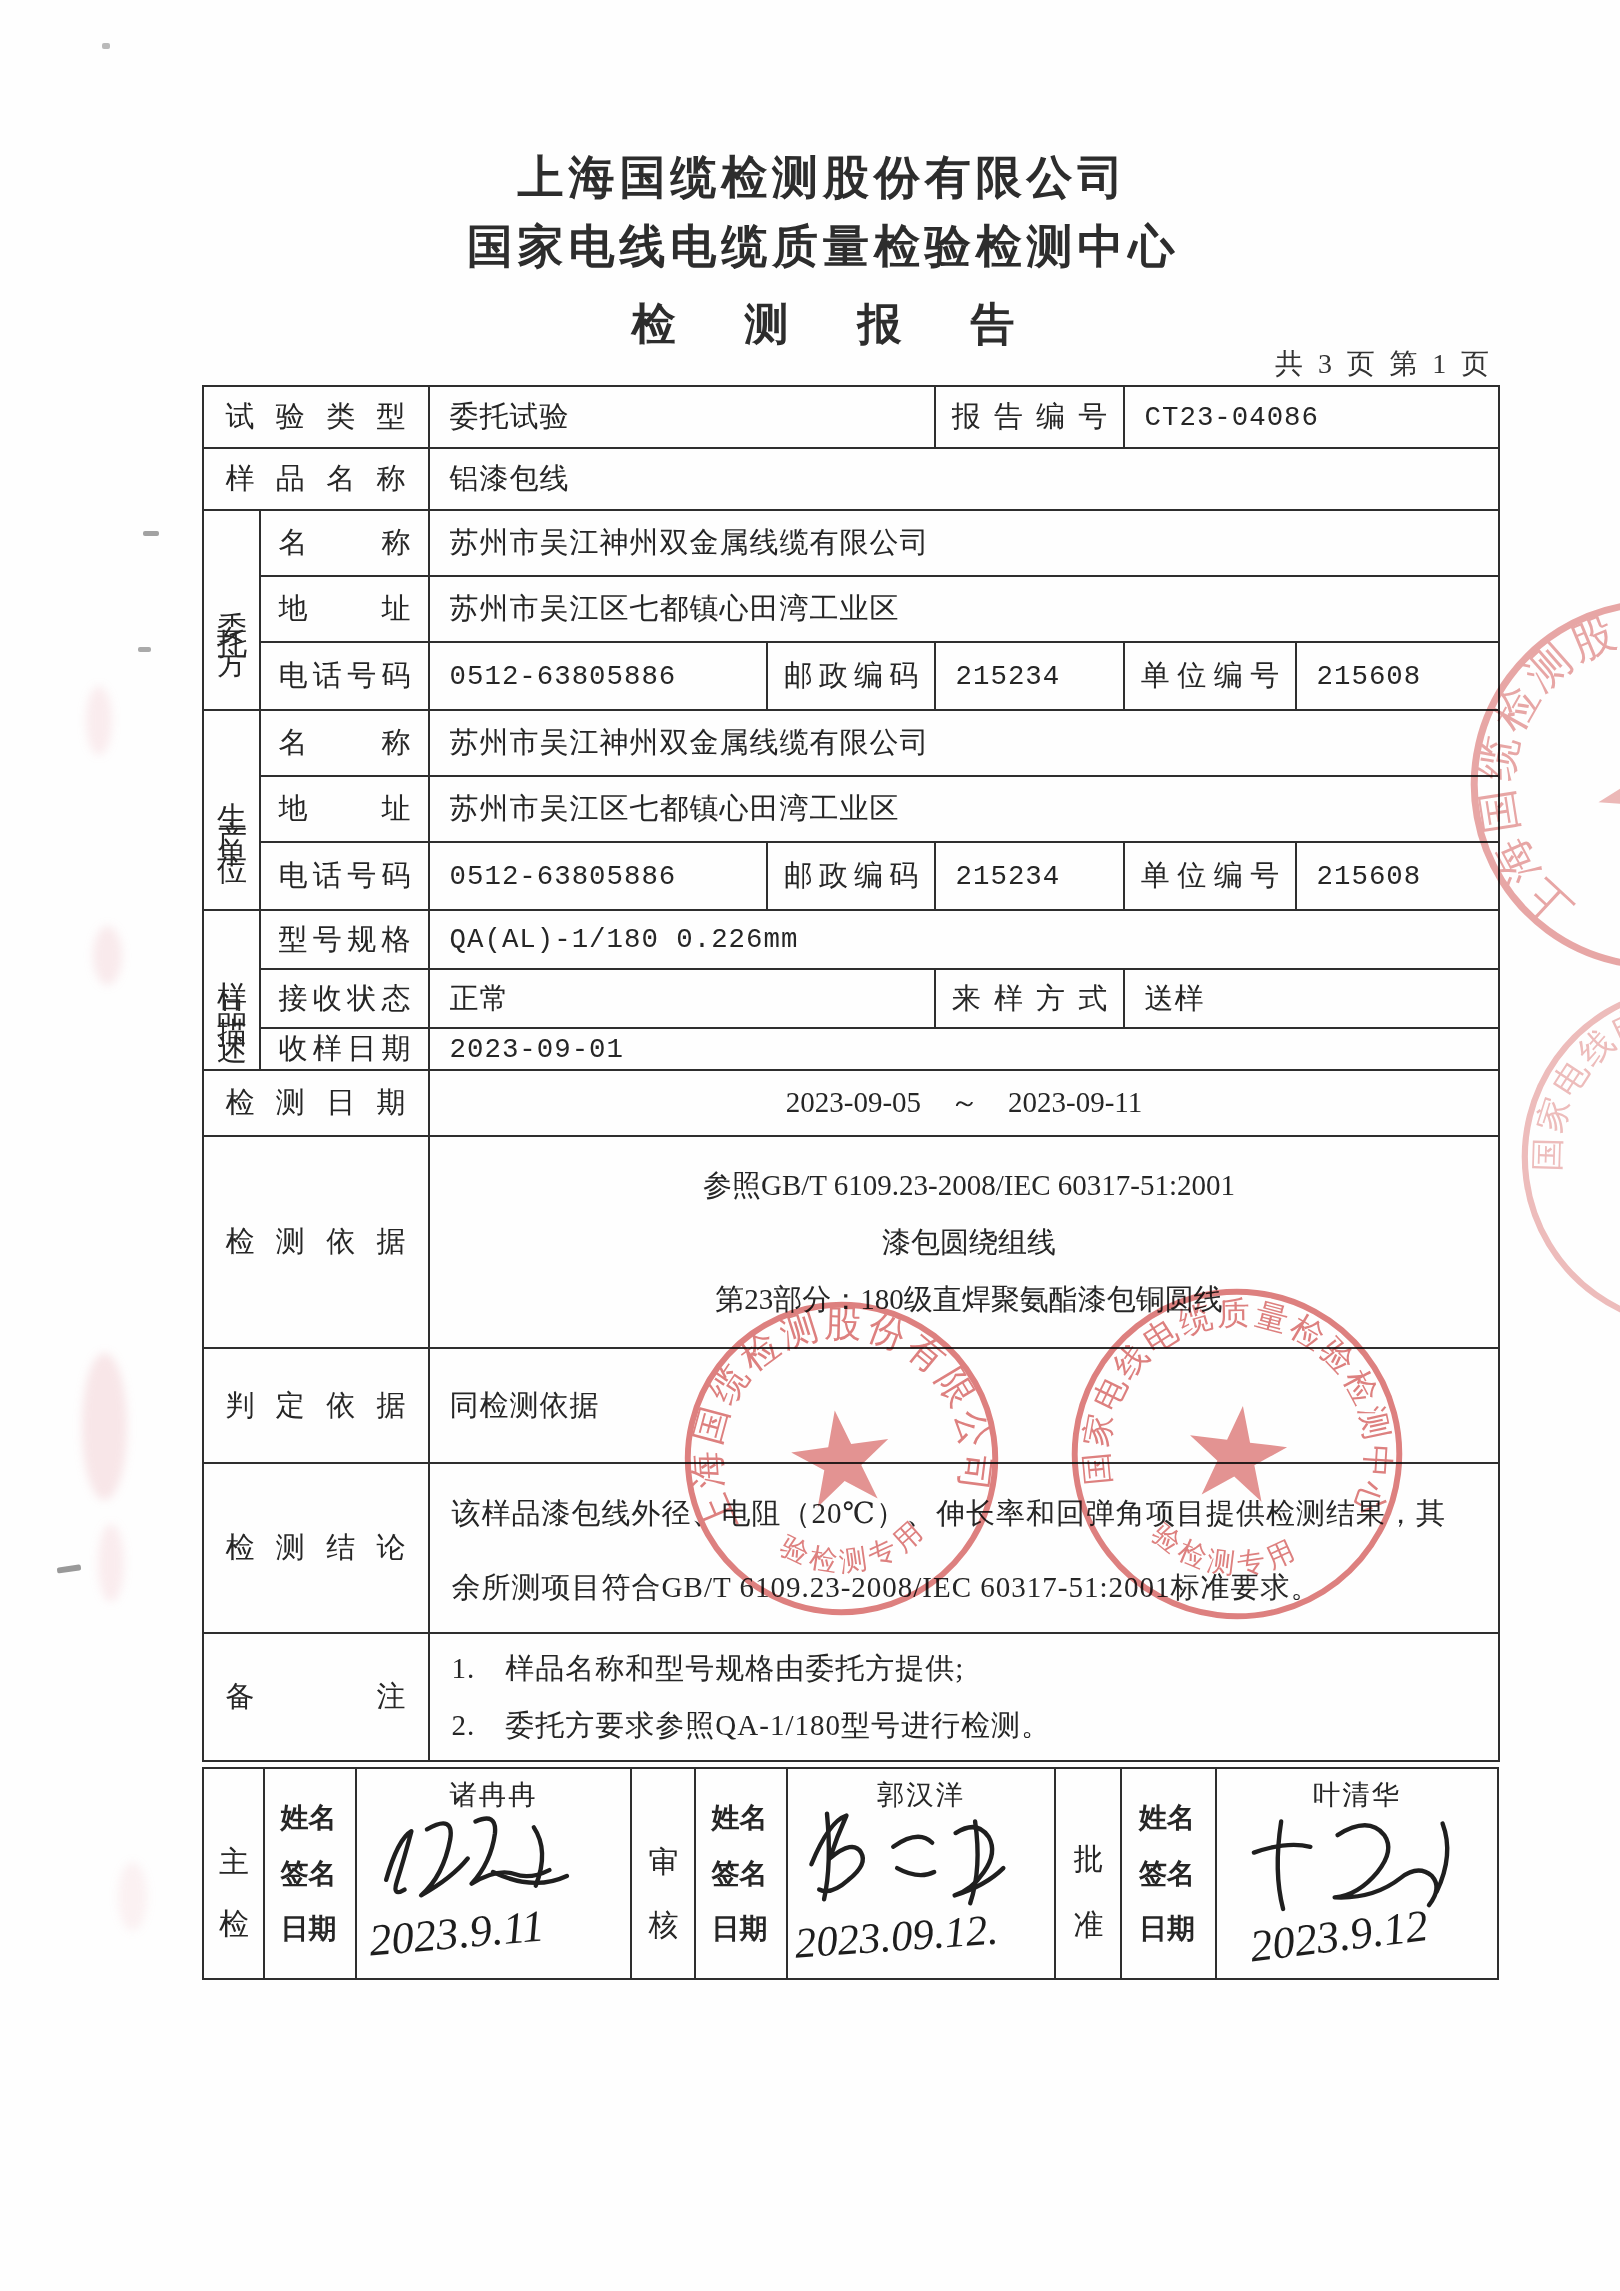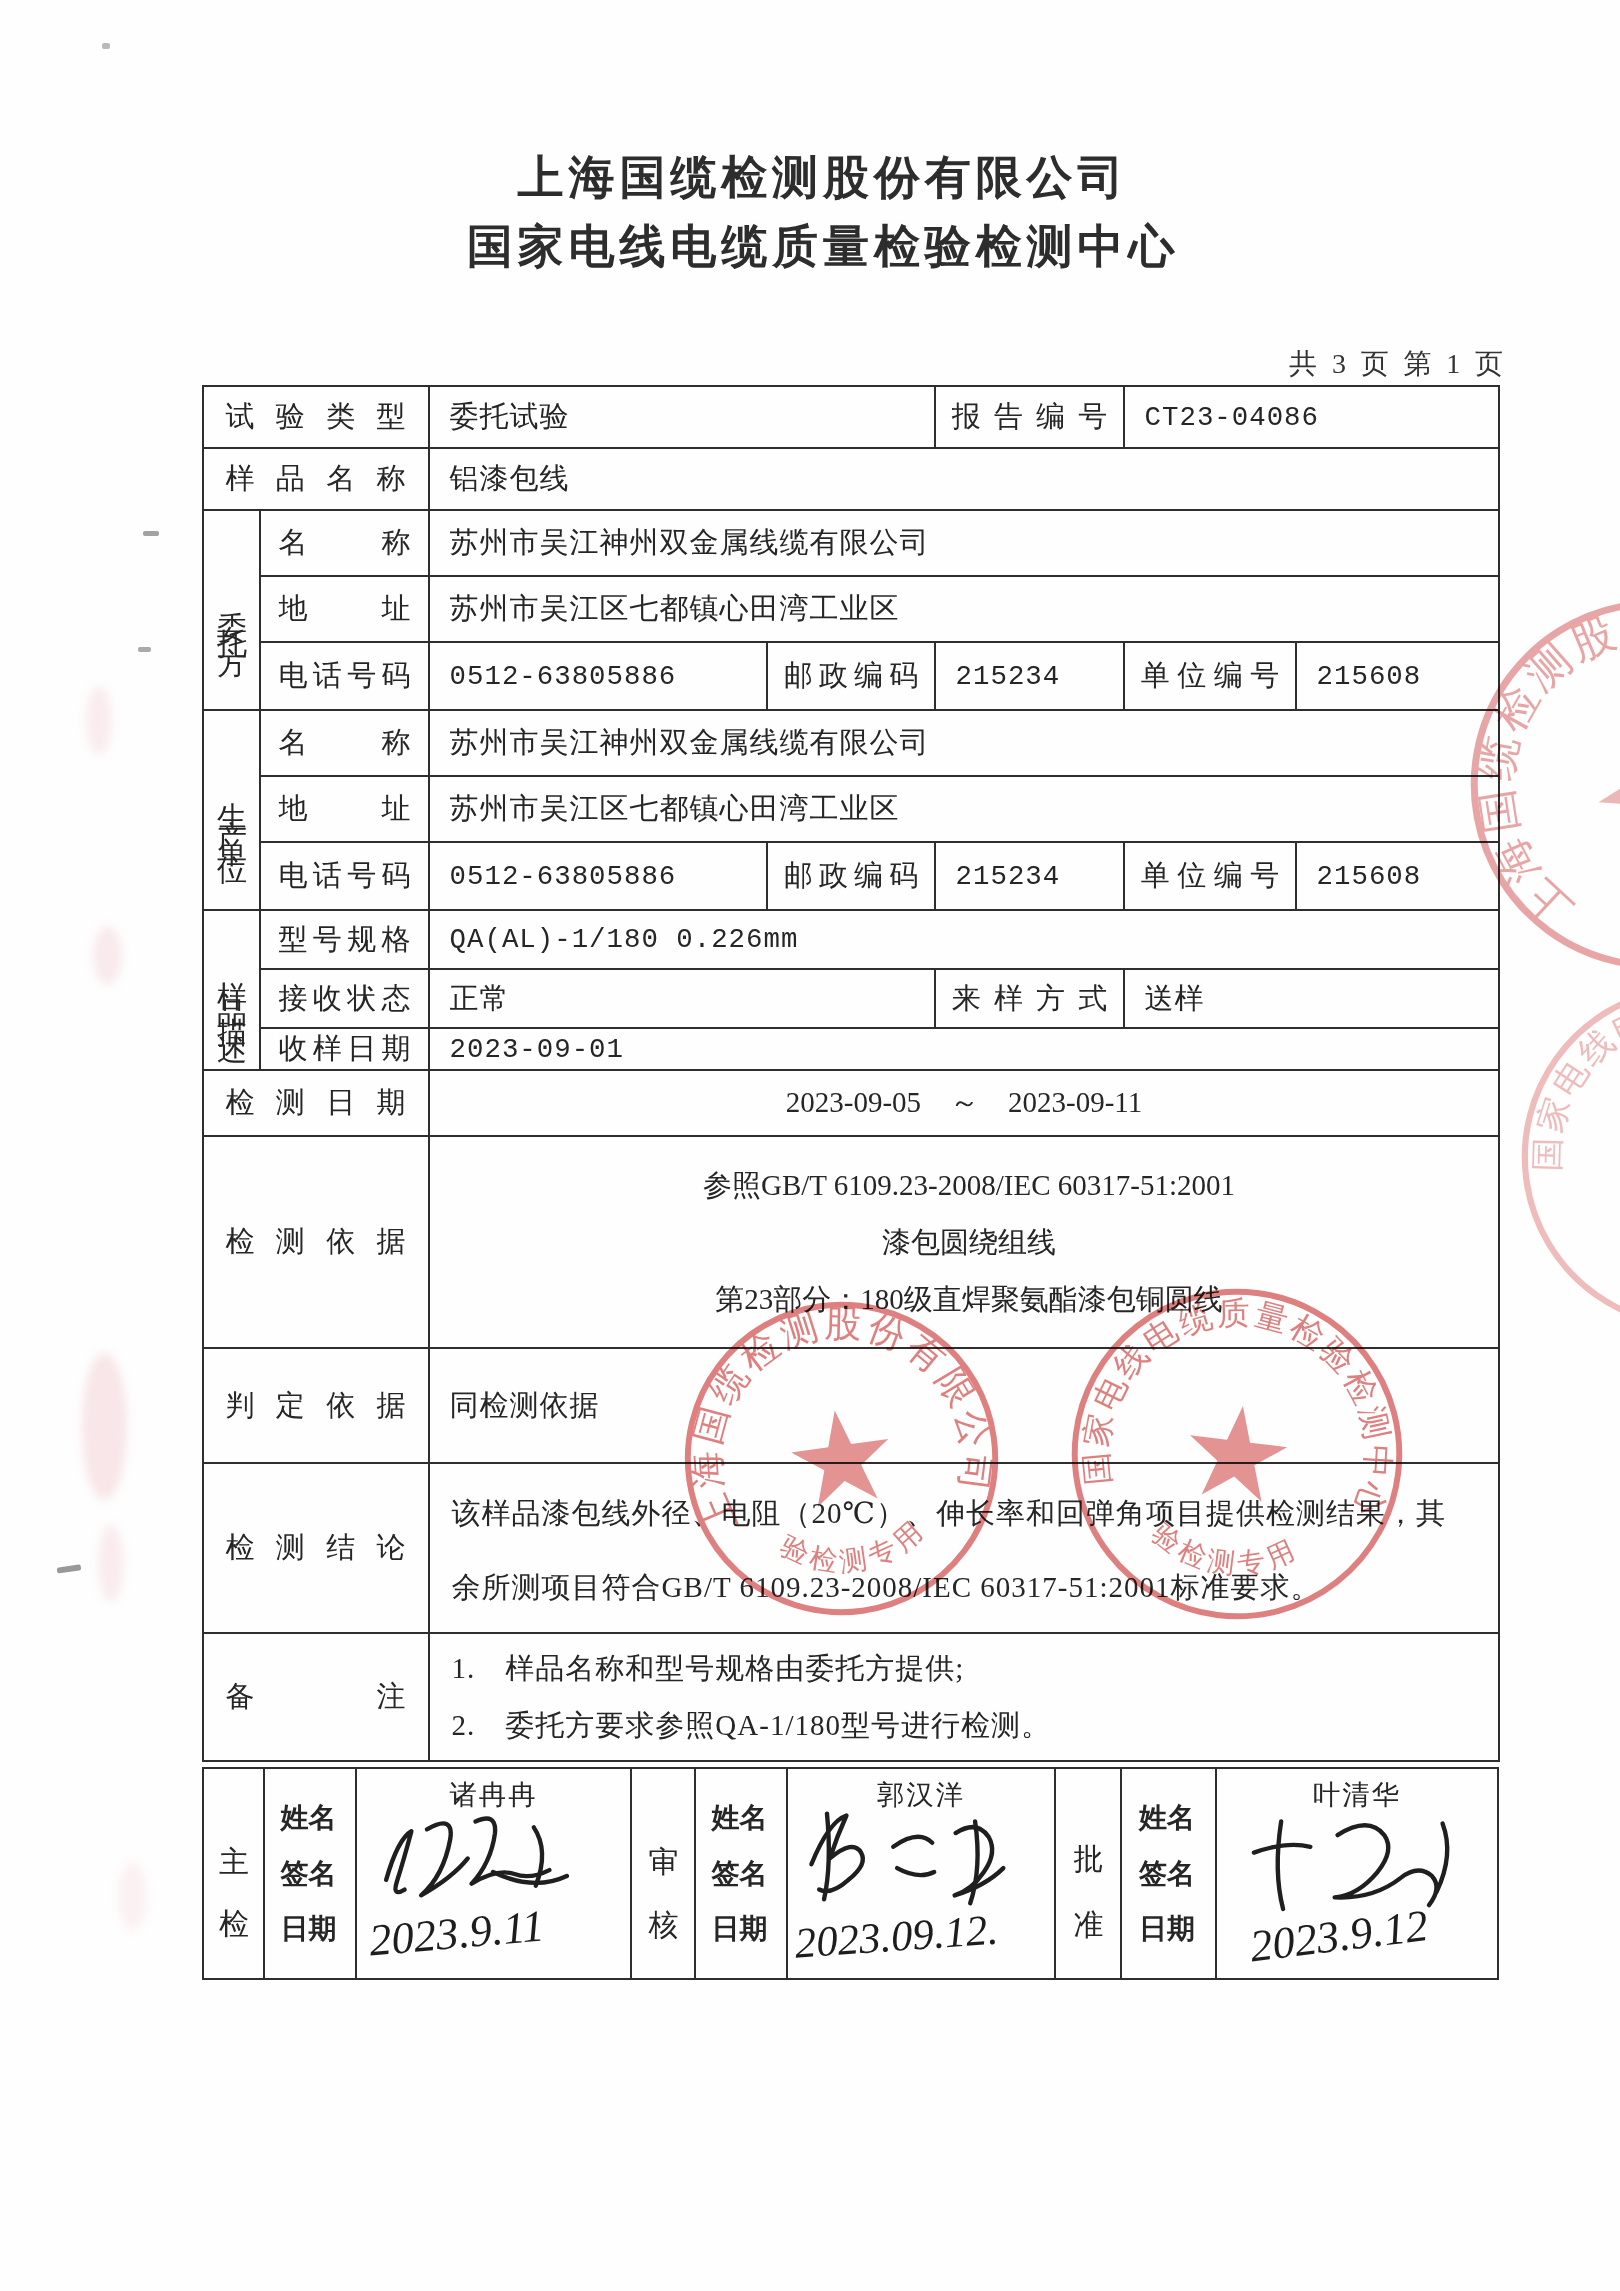--- a/index.html
+++ b/index.html
@@ -9,21 +9,21 @@
     margin:0 auto;
     background:#fefefe;
     overflow:hidden;
     font-family:"Liberation Serif","DejaVu Serif",serif;
     color:#262626;
   }
   
   .titles{position:absolute;left:176px;top:143px;width:1294px;text-align:center;}
   .title-main{font-size:46px;font-weight:600;letter-spacing:4.9px;line-height:69px;color:#2d2d2d;}
   .title-report{font-size:44px;font-weight:600;letter-spacing:69px;padding-left:69px;margin-top:13.7px;color:#2d2d2d;}
-  .page-info{position:absolute;top:345px;right:113px;font-size:28px;letter-spacing:3.9px;color:#333;}
+  .page-info{position:absolute;top:345px;right:127px;font-size:28px;letter-spacing:3.9px;color:#333;}
   
   table{border-collapse:collapse;table-layout:fixed;position:absolute;background:transparent;}
   table,td{border:2px solid #2e2e2e;}
   table{border-width:2.9px;}
   td{padding:0;font-size:29px;vertical-align:middle;overflow:hidden;}
   .main-table{left:202px;top:385px;width:1295px;}
   .sig-table{left:202px;top:1767px;width:1295px;}
   .jlabel{text-align:justify;text-align-last:justify;padding:0 21.6px;letter-spacing:1px;border-radius:16px;}
   .ilabel{text-align:justify;text-align-last:justify;padding:0 17.6px;}
   .clabel{text-align:justify;text-align-last:justify;padding:0 15.7px;}
@@ -46,20 +46,21 @@
   .speck{position:absolute;pointer-events:none;background:#555;border-radius:2px;}
 </style>
 </head>
 <body>
 
 <div class="page">
 
   <div class="titles">
     <div class="title-main">上海国缆检测股份有限公司</div>
     <div class="title-main">国家电线电缆质量检验检测中心</div>
+    <div class="title-report">检测报告</div>
   </div>
   <div class="page-info">共 3 页 第 1 页</div>
 
   <table class="main-table">
     <colgroup>
       <col style="width:57px">
         <col style="width:169px">
         <col style="width:338px">
       <col style="width:168px">
         <col style="width:189px">

